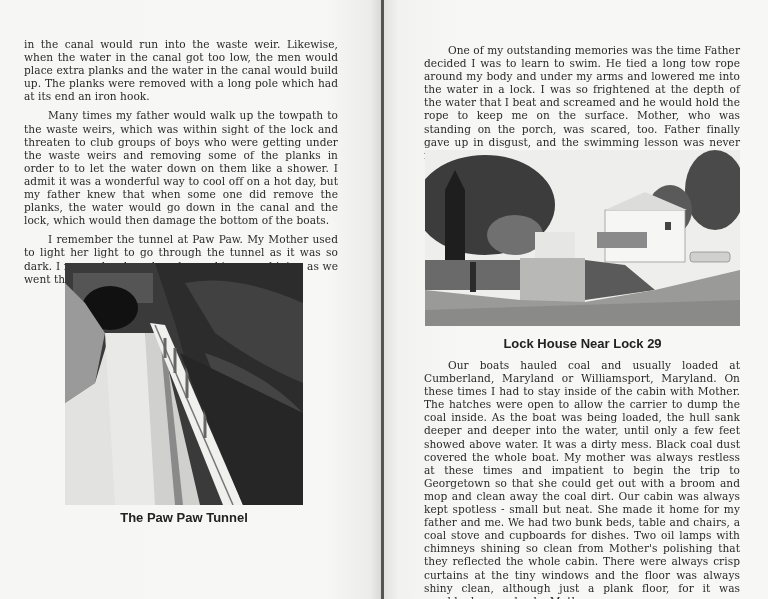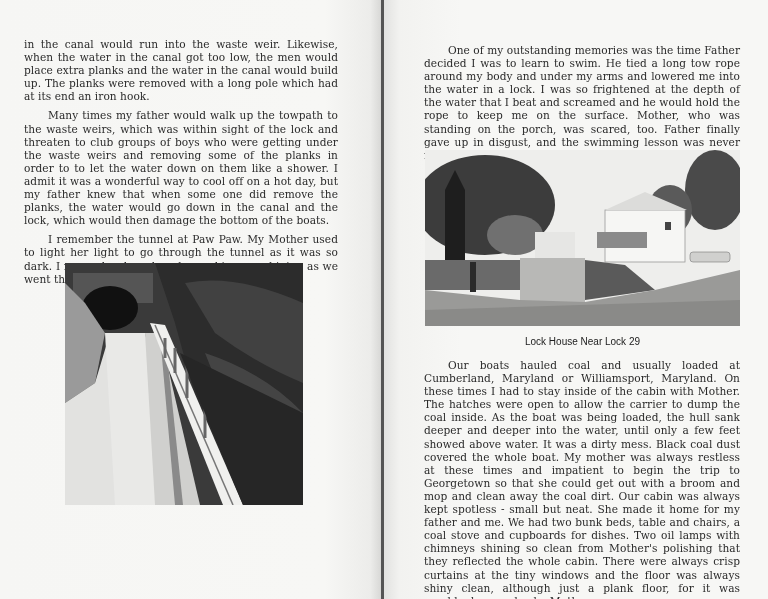--- a/index.html
+++ b/index.html
@@ -31,21 +31,21 @@
     .text-block p.indent { text-indent: 24px; }
     .left .text-block { left: 24px; width: 314px; }
     .right .text-block { left: 40px; width: 316px; }
     .photo {
       position: absolute; overflow: hidden;
       background: #6a6a6a;
     }
     .caption {
       position: absolute;
       font-family: "Liberation Sans", "DejaVu Sans", sans-serif;
-      font-weight: normal; font-size: 10px;
+      font-weight: bold; font-size: 13px;
       color: #222; text-align: center;
     }
     .photo svg { display: block; width: 100%; height: 100%; }
   </style>
 </head>
 <body>
 
 <div class="page left">
   <div class="text-block" style="top:38px;">
     <p>in the canal would run into the waste weir. Likewise, when the water in the canal got too low, the men would place extra planks and the water in the canal would build up. The planks were removed with a long pole which had at its end an iron hook.</p>
@@ -75,20 +75,21 @@
       <path d="M85 60 L100 62 L178 242 L158 242 Z" fill="#f0f0ee"></path>
       <line x1="90" y1="62" x2="168" y2="242" stroke="#777" stroke-width="1.5"></line>
       <line x1="100" y1="75" x2="100" y2="95" stroke="#666" stroke-width="3"></line>
       <line x1="110" y1="85" x2="110" y2="110" stroke="#666" stroke-width="3"></line>
       <line x1="122" y1="100" x2="122" y2="135" stroke="#666" stroke-width="3"></line>
       <line x1="140" y1="130" x2="140" y2="175" stroke="#666" stroke-width="3"></line>
 
       <path d="M115 90 L238 150 L238 242 L178 242 Z" fill="#262626"></path>
     </svg>
   </div>
+  <div class="caption" style="left:65px; top:510px; width:238px;">The Paw Paw Tunnel</div>
 
 </div>
 
 <div class="spine"></div>
 
 <div class="page right">
   <div class="text-block" style="top:44px;">
     <p class="indent">One of my outstanding memories was the time Father decided I was to learn to swim. He tied a long tow rope around my body and under my arms and lowered me into the water in a lock. I was so frightened at the depth of the water that I beat and screamed and he would hold the rope to keep me on the surface. Mother, who was standing on the porch, was scared, too. Father finally gave up in disgust, and the swimming lesson was never repeated and to this day I never cared to learn to swim.</p>
   </div>
 

